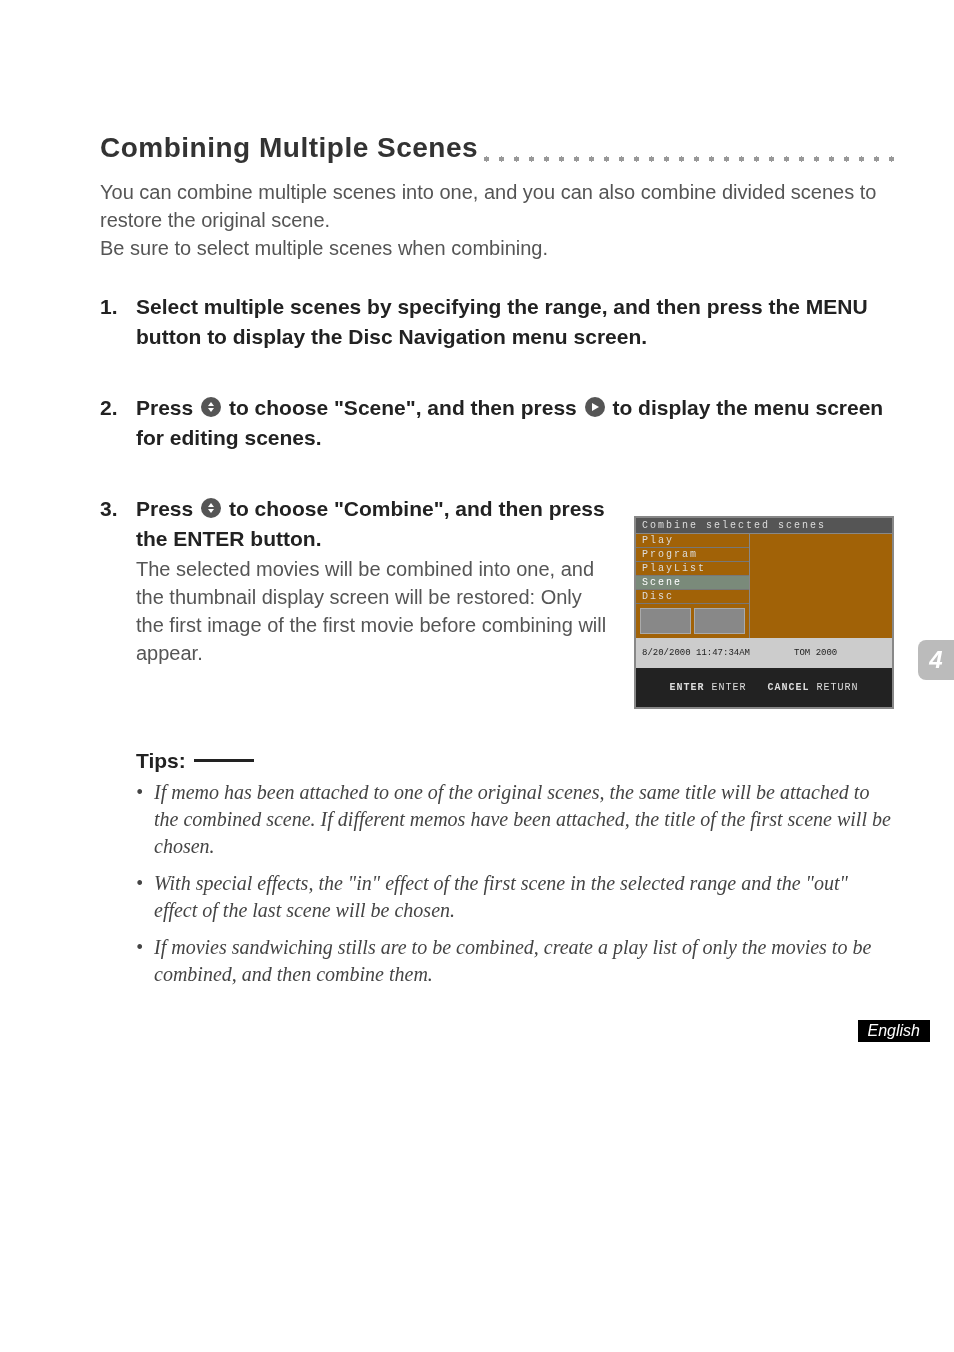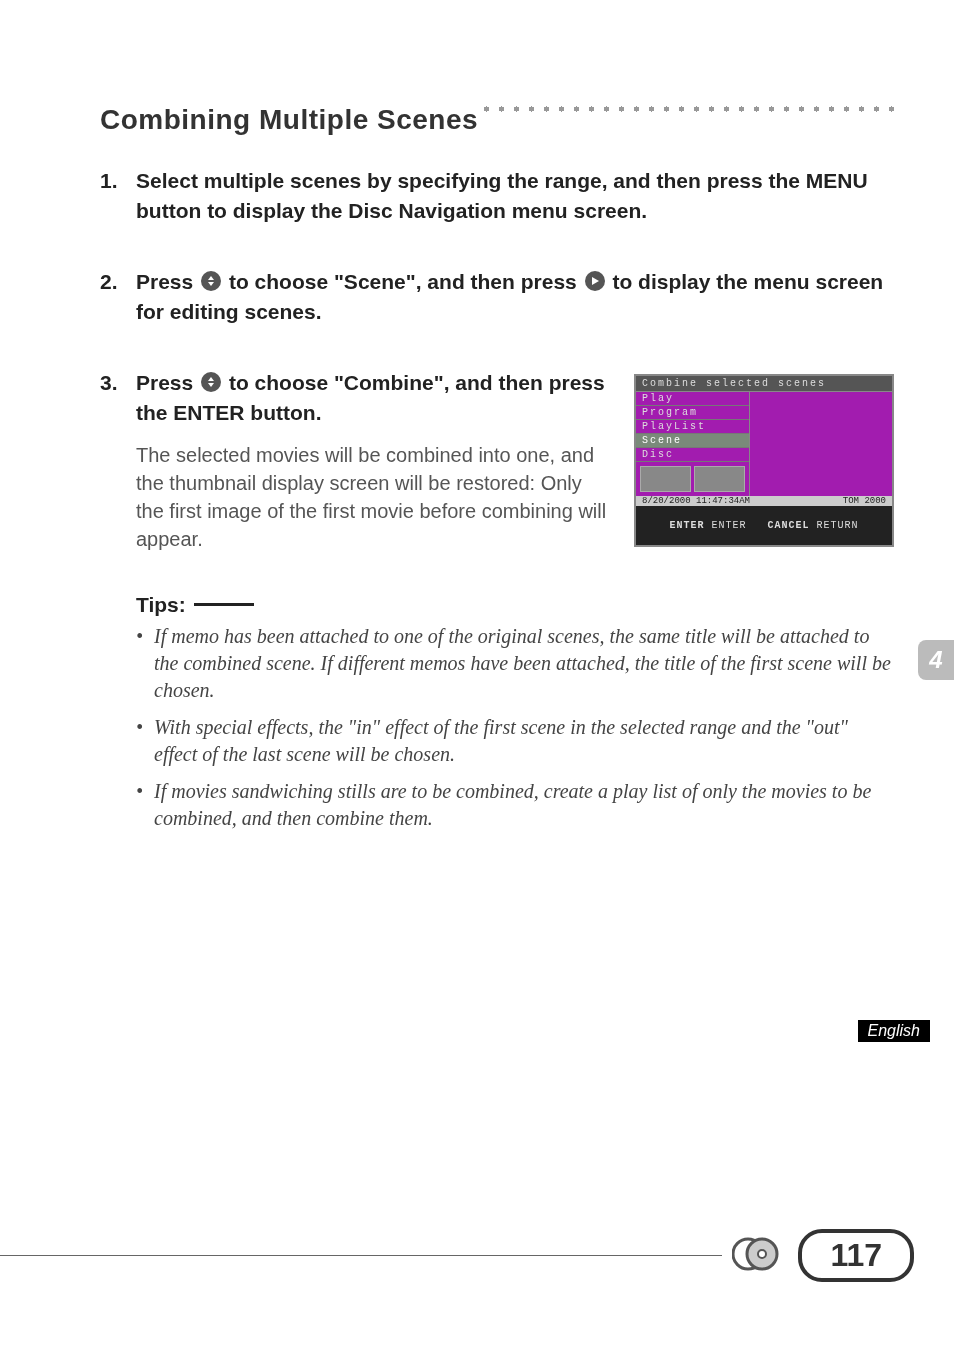--- a/index.html
+++ b/index.html
@@ -31,23 +31,23 @@
     text-decoration: underline;
     color: #333;
   }
   .dotted-arc {
     width: 36px;
     height: 36px;
     position: relative;
   }
   .dotted-arc svg { width: 100%; height: 100%; }
   .title-row {
-    margin-top: 64px;
-    display: flex;
-    align-items: flex-start;
+    margin-top: 92px;
+    display: flex;
+    align-items: flex-end;
     gap: 1px;
   }
   .title {
     font-size: 28px;
     font-weight: 900;
     color: #333;
     letter-spacing: 0.5px;
   }
   .leader-dots {
     flex: 1;
@@ -98,33 +98,33 @@
   .icon-circle svg { width: 12px; height: 12px; }
   .step3-row {
     display: flex;
     gap: 20px;
   }
   .step3-left { flex: 1; }
   .step-body {
     font-size: 20px;
     color: #555;
     line-height: 1.4;
-    margin-top: 12px;
     padding-left: 36px;
   }
   .screenshot {
     width: 260px;
     margin-top: 6px;
   }
   .scr-outer {
     border: 2px solid #888;
-    background: #a21caf;
+    background: #a16207;
     font-family: "Courier New", monospace;
     font-size: 11px;
     color: #ddd;
+    margin-top: 16px;
   }
   .scr-title {
     padding: 2px 6px;
     letter-spacing: 2px;
     background: #555;
     border-bottom: 1px solid #888;
     font-size: 10px;
   }
   .scr-body {
     display: flex;
@@ -151,25 +151,26 @@
     padding: 4px;
   }
   .scr-thumb {
     flex:1;
     height: 24px;
     background: #888;
     border: 1px solid #aaa;
   }
   .scr-status {
     display: flex;
-    justify-content: space-between;
-    padding: 0 6px;
+    justify-content: flex-start;
+    padding: 10px 6px;
     background: #ccc;
     color: #222;
     font-size: 9px;
+    gap: 44px;
   }
   .scr-footer {
     text-align: center;
     background: #222;
     color: #ddd;
     font-size: 10px;
     padding: 14px;
     letter-spacing: 1px;
   }
   .scr-footer b { font-weight: bold; }
@@ -261,20 +262,24 @@
 <body>
 
 <div class="page">
 
 
   <div class="title-row">
     <div class="title">Combining Multiple Scenes</div>
     <div class="leader-dots"></div>
   </div>
 
+  <div class="intro">
+    <span>You can combine multiple scenes into one, and you can also combine divided scenes to restore the original scene.</span><br>
+    <span>Be sure to select multiple scenes when combining.</span>
+  </div>
 
   <div class="steps">
 
     <div class="step">
       <div class="step-head">
         <div class="step-num">1.</div>
         <div class="step-text">Select multiple scenes by specifying the range, and then press the MENU button to display the Disc Navigation menu screen.</div>
       </div>
     </div>
 
@@ -369,25 +374,14 @@
     <div class="tip">
       <div class="tip-bullet">•</div>
       <div>If movies sandwiching stills are to be combined, create a play list of only the movies to be combined, and then combine them.</div>
     </div>
   </div>
 
   <div class="side-tab">4</div>
 
   <div class="lang-tag">English</div>
 
-  <div class="footer">
-    <div class="footer-line"></div>
-    <span class="footer-icon">
-      <svg width="50" height="36" viewBox="0 0 50 36">
-        <circle cx="16" cy="18" r="15" fill="none" stroke="#555" stroke-width="3"></circle>
-        <circle cx="30" cy="18" r="15" fill="#ccc" stroke="#555" stroke-width="3"></circle>
-        <circle cx="30" cy="18" r="4" fill="#fff" stroke="#555" stroke-width="2"></circle>
-      </svg>
-    </span>
-    <div class="page-num-box">117</div>
-  </div>
 
 </div>
 
 </body></html>

